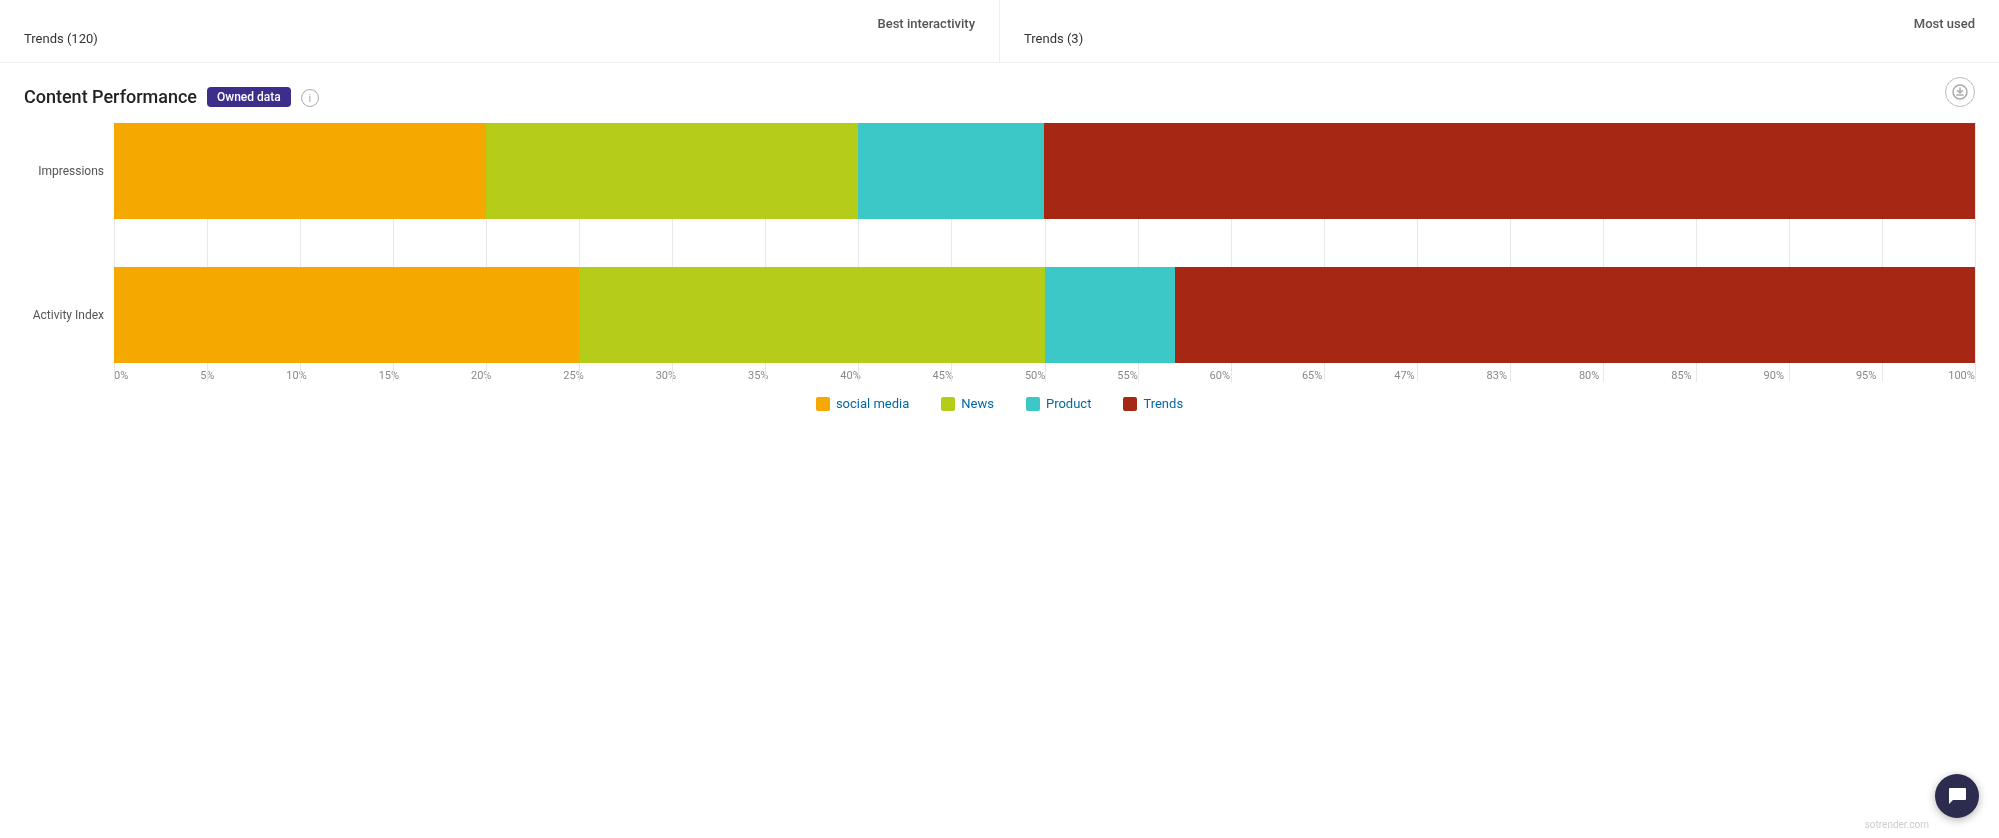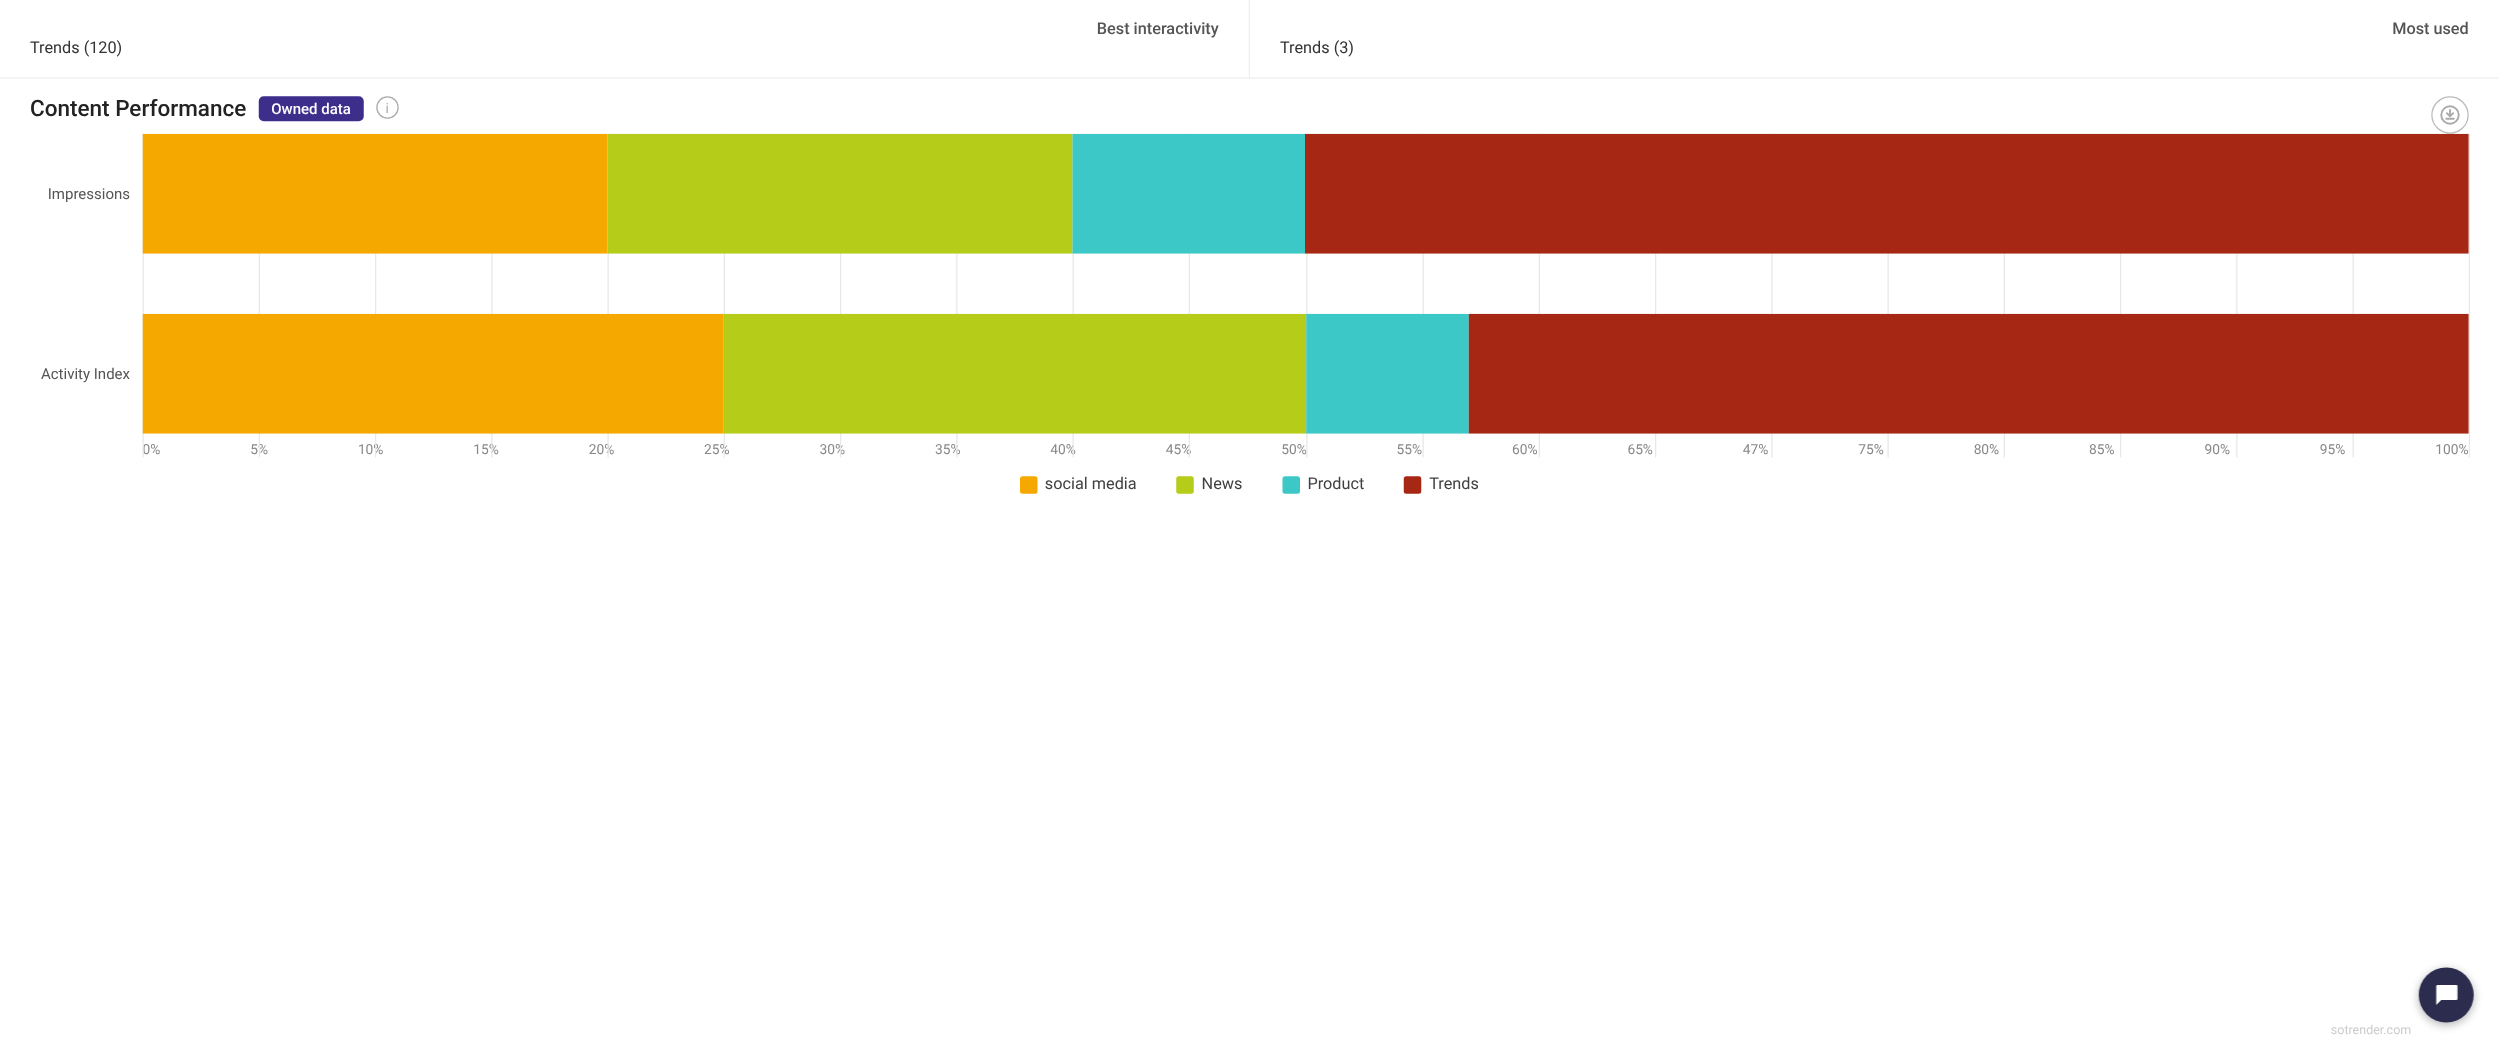--- a/index.html
+++ b/index.html
@@ -18,22 +18,23 @@
     .stat-value {
       font-size: 13px;
       color: #333;
       font-weight: 400;
     }
     .content-performance-section {
       padding: 14px 24px 20px 24px;
     }
     .section-header {
       display: flex;
-      align-items: flex-start;
+      align-items: flex-end;
       gap: 10px;
+      margin-bottom: 16px;
     }
     .section-title {
       font-size: 18px;
       font-weight: 500;
       color: #222;
     }
     .badge-owned {
       background: #3d2e8c;
       color: #fff;
       border-radius: 4px;
@@ -127,21 +128,21 @@
       color: #888;
     }
     
     .legend {
       display: flex;
       justify-content: center;
       align-items: center;
       gap: 32px;
       margin-top: 14px;
       font-size: 13px;
-      color: #404040;
+      color: #0369a1;
     }
     .legend-item {
       display: flex;
       align-items: center;
       gap: 6px;
     }
     .legend-dot {
       width: 14px;
       height: 14px;
       border-radius: 2px;
@@ -270,21 +271,21 @@
           <span>25%</span>
           <span>30%</span>
           <span>35%</span>
           <span>40%</span>
           <span>45%</span>
           <span>50%</span>
           <span>55%</span>
           <span>60%</span>
           <span>65%</span>
           <span>47%</span>
-          <span>75%</span>
+          <span>83%</span>
           <span>80%</span>
           <span>85%</span>
           <span>90%</span>
           <span>95%</span>
           <span>100%</span>
         </div>
     </div>
   </div>
 
   <div class="legend" id="legend">

